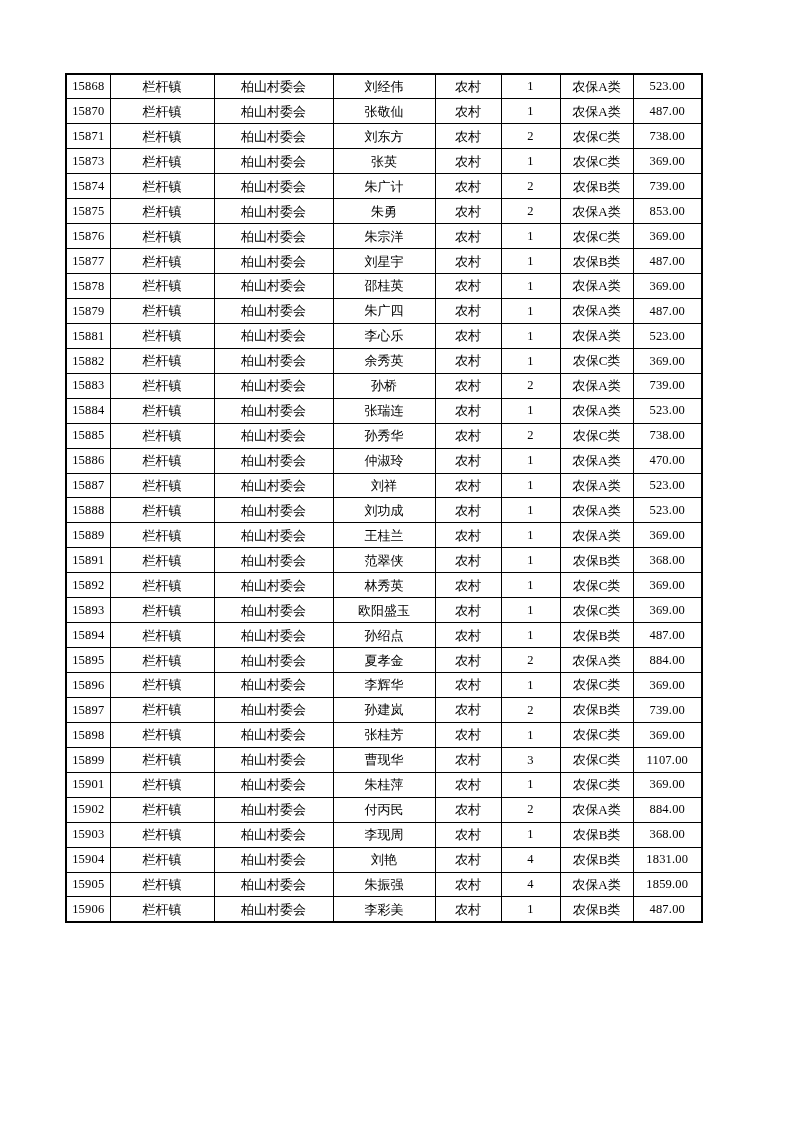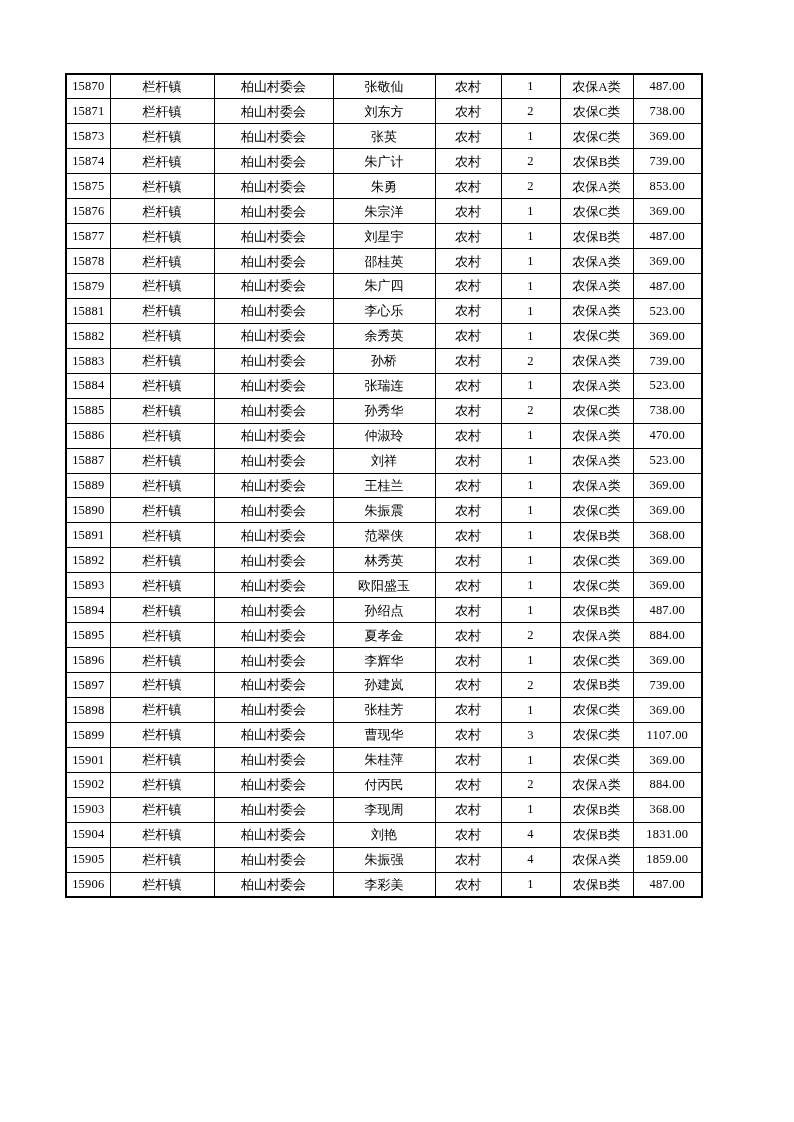--- a/index.html
+++ b/index.html
@@ -54,20 +54,30 @@
       <col class="c-town">
       <col class="c-village">
       <col class="c-person">
       <col class="c-house">
       <col class="c-count">
       <col class="c-category">
       <col class="c-amount">
     </colgroup>
     <tbody>
         <tr>
+          <td class="num">15868</td>
+          <td>栏杆镇</td>
+          <td>柏山村委会</td>
+          <td>刘经伟</td>
+          <td>农村</td>
+          <td class="num">1</td>
+          <td>农保A类</td>
+          <td class="num">523.00</td>
+        </tr>
+        <tr>
           <td class="num">15870</td>
           <td>栏杆镇</td>
           <td>柏山村委会</td>
           <td>张敬仙</td>
           <td>农村</td>
           <td class="num">1</td>
           <td>农保A类</td>
           <td class="num">487.00</td>
         </tr>
         <tr>
@@ -214,37 +224,37 @@
           <td class="num">15887</td>
           <td>栏杆镇</td>
           <td>柏山村委会</td>
           <td>刘祥</td>
           <td>农村</td>
           <td class="num">1</td>
           <td>农保A类</td>
           <td class="num">523.00</td>
         </tr>
         <tr>
+          <td class="num">15888</td>
+          <td>栏杆镇</td>
+          <td>柏山村委会</td>
+          <td>刘功成</td>
+          <td>农村</td>
+          <td class="num">1</td>
+          <td>农保A类</td>
+          <td class="num">523.00</td>
+        </tr>
+        <tr>
           <td class="num">15889</td>
           <td>栏杆镇</td>
           <td>柏山村委会</td>
           <td>王桂兰</td>
           <td>农村</td>
           <td class="num">1</td>
           <td>农保A类</td>
-          <td class="num">369.00</td>
-        </tr>
-        <tr>
-          <td class="num">15890</td>
-          <td>栏杆镇</td>
-          <td>柏山村委会</td>
-          <td>朱振震</td>
-          <td>农村</td>
-          <td class="num">1</td>
-          <td>农保C类</td>
           <td class="num">369.00</td>
         </tr>
         <tr>
           <td class="num">15891</td>
           <td>栏杆镇</td>
           <td>柏山村委会</td>
           <td>范翠侠</td>
           <td>农村</td>
           <td class="num">1</td>
           <td>农保B类</td>

